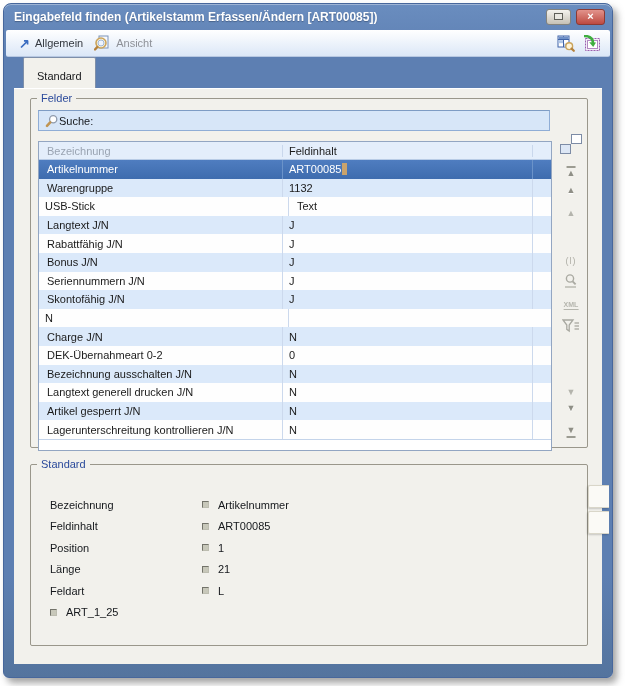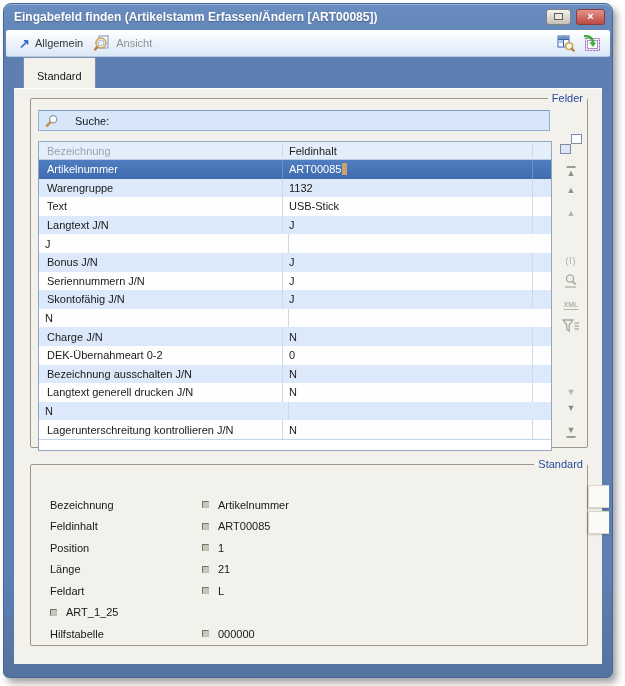--- a/index.html
+++ b/index.html
@@ -38,28 +38,28 @@
   .tab { position:absolute; left:19px; bottom:0; background:#f2f1ec; color:#17181a;
          border:1px solid #7e8fa9; border-bottom:none; border-radius:2px 2px 0 0;
          padding:12px 13px 6px 13px; font-size:11px; z-index:3;margin-top:36px; }
 
   
   .panel { flex:1 1 auto; margin:0 10px 13px 10px; background:#f2f1ec; position:relative;
            box-shadow:inset 0 1px 0 #ffffff; }
 
   fieldset.group { position:absolute; left:16px; width:558px; border:1px solid #9a978b;
                    border-radius:2px; background:transparent; padding:0; }
-  fieldset.group legend { padding:0 4px; font-size:11px; color:#2b4a9b;text-align:right; }
+  fieldset.group legend { margin-left:6px; padding:0 4px; font-size:11px; color:#2b4a9b; }
   #felder-group  { top:4px;  height:356px; }
   #details-group { top:370px; height:188px; }
 
   
   .searchbar { position:absolute; left:7px; top:6px; width:512px; height:21px;
                background:#d7e6f8; border:1px solid #8fadd6; border-top-color:#7e9cc4;
-               display:flex; align-items:center; gap:16px; padding-left:6px; font-size:11px; color:#15181c; }
+               display:flex; align-items:center; gap:0; padding-left:6px; font-size:11px; color:#15181c; }
 
   
   .table { position:absolute; left:7px; top:37px; width:514px; height:310px;
            background:#fff; border:1px solid #93a6c2; overflow:hidden; }
   .thead { display:flex; height:18px; background:#e4eefb; border-bottom:1px solid #b9cce6;
            font-size:11px; align-items:center; }
   .th1 { width:244px; padding-left:8px; color:#9aa4b2; border-right:1px solid #c9d7ec; }
   .th2 { width:250px; padding-left:6px; color:#1a1a1a; border-right:1px solid #c9d7ec; }
   .th3 { flex:1; }
   .trow { display:flex; height:18.6px; align-items:center; font-size:11px; color:#1a1a1a; background:#fefefe; }
@@ -199,36 +199,37 @@
 
             <div class="trow alt">
               <div class="cell c1">Warengruppe</div>
               <div class="cell c2">
                 <span>1132</span>
               </div>
               <div class="cell c3"></div>
             </div>
 
             <div class="trow">
+              <div class="cell c2">
+                <span>USB-Stick</span>
+              </div>
               <div class="cell c1">Text</div>
-              <div class="cell c2">
-                <span>USB-Stick</span>
-              </div>
               <div class="cell c3"></div>
             </div>
 
             <div class="trow alt">
               <div class="cell c1">Langtext J/N</div>
               <div class="cell c2">
                 <span>J</span>
               </div>
               <div class="cell c3"></div>
             </div>
 
             <div class="trow">
+              <div class="cell c1">Rabattfähig J/N</div>
               <div class="cell c2">
                 <span>J</span>
               </div>
               <div class="cell c3"></div>
             </div>
 
             <div class="trow alt">
               <div class="cell c1">Bonus J/N</div>
               <div class="cell c2">
                 <span>J</span>
@@ -285,20 +286,21 @@
 
             <div class="trow">
               <div class="cell c1">Langtext generell drucken J/N</div>
               <div class="cell c2">
                 <span>N</span>
               </div>
               <div class="cell c3"></div>
             </div>
 
             <div class="trow alt">
+              <div class="cell c1">Artikel gesperrt J/N</div>
               <div class="cell c2">
                 <span>N</span>
               </div>
               <div class="cell c3"></div>
             </div>
 
             <div class="trow">
               <div class="cell c1">Lagerunterschreitung kontrollieren J/N</div>
               <div class="cell c2">
                 <span>N</span>
@@ -368,25 +370,20 @@
             <span class="dlabel">Feldart</span>
             <span class="dbullet"></span>
             <span class="dvalue">L</span>
           </div>
 
           <div class="drow alt">
             <span class="dbullet"></span>
             <span class="dvalue">ART_1_25</span>
           </div>
 
-          <div class="drow">
-            <span class="dlabel">Hilfstabelle</span>
-            <span class="dbullet"></span>
-            <span class="dvalue">000000</span>
-          </div>
         </div>
     </fieldset>
 
   </div>
 
   <div class="side-tab" id="side-tab-1"></div>
   <div class="side-tab" id="side-tab-2"></div>
 
 </div>
 

